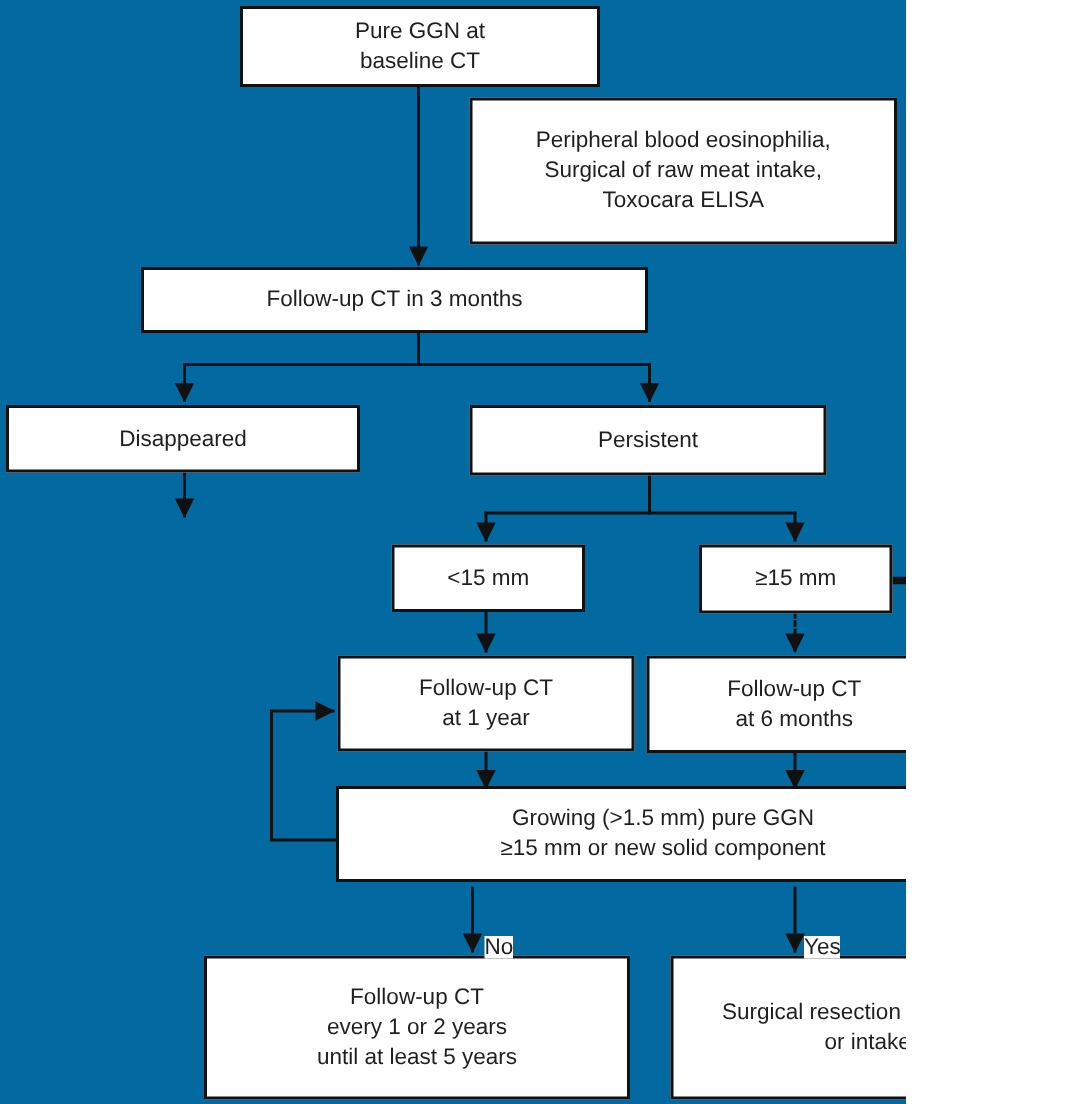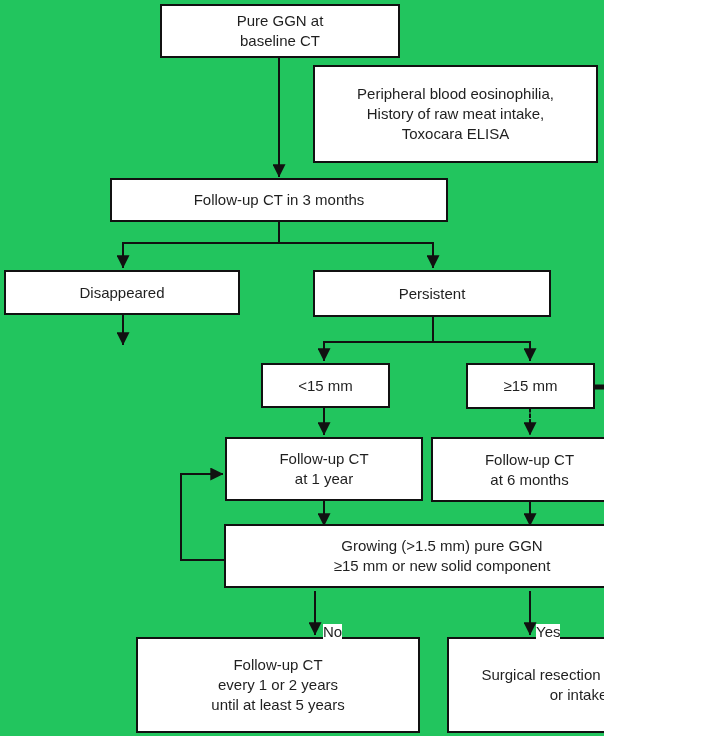--- a/index.html
+++ b/index.html
@@ -1,20 +1,20 @@
 <!DOCTYPE html>
 <html><head>
 <meta charset="utf-8">
 <style>
   html, body { margin: 0; padding: 0; background: #ffffff; }
   #stage {
     position: relative;
     width: 604px;
     height: 736px;
-    background: #22c55e;
+    background: #0369a1;
     font-family: "Liberation Sans", sans-serif;
     color: #1f1f1f;
     overflow: hidden;
   }
   .edges {
     position: absolute;
     left: 0; top: 0;
     width: 712px; height: 736px;
   }
   .node {
@@ -72,24 +72,24 @@
     <g>
       <polyline points="595,387 677,387 677,621" stroke="#111111" stroke-width="5" fill="none" stroke-linejoin="miter"></polyline>
       <polygon points="667,620 687,620 677,636" fill="#111111" stroke="none"></polygon>
     </g>
   </svg>
 
   <div class="node" style="left:160px; top:4px; width:240px; height:54px">Pure GGN at
 baseline CT</div>
 
   <div class="node" style="left:313px; top:65px; width:285px; height:98px">Peripheral blood eosinophilia,
-History of raw meat intake,
+Surgical of raw meat intake,
 Toxocara ELISA</div>
 
-  <div class="node" style="left:110px; top:178px; width:338px; height:44px">Follow-up CT in 3 months</div>
+  <div class="node" style="left:94px; top:178px; width:338px; height:44px">Follow-up CT in 3 months</div>
 
   <div class="node" style="left:4px; top:270px; width:236px; height:45px">Disappeared</div>
 
   <div class="node" style="left:313px; top:270px; width:238px; height:47px">Persistent</div>
 
 
   <div class="node" style="left:261px; top:363px; width:129px; height:45px">&lt;15 mm</div>
 
   <div class="node" style="left:466px; top:363px; width:129px; height:46px">≥15 mm</div>
 

